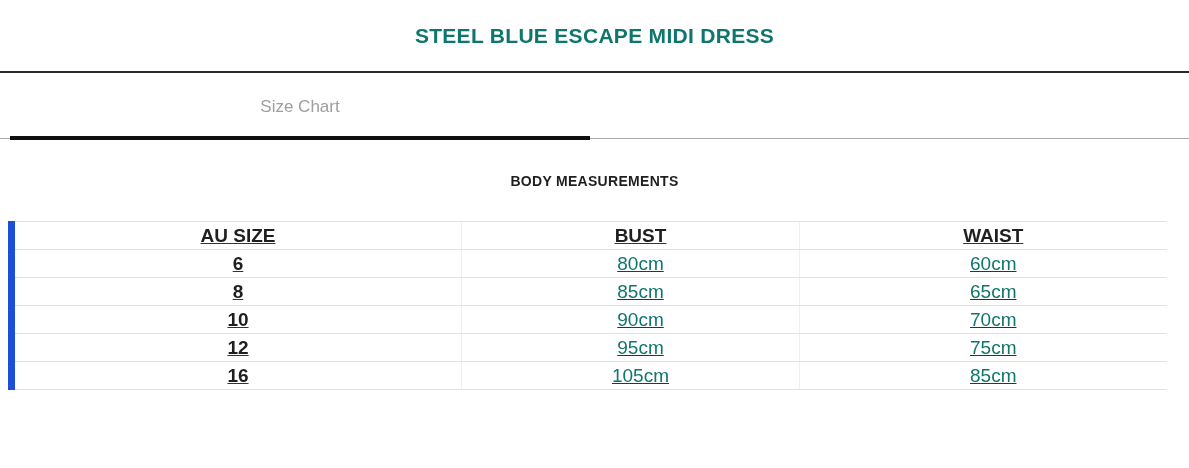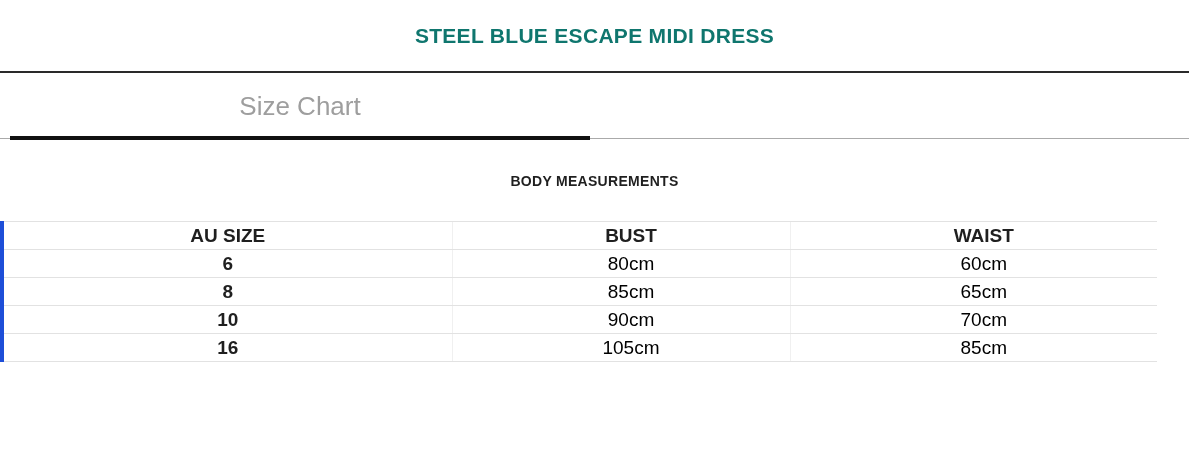--- a/index.html
+++ b/index.html
@@ -38,21 +38,21 @@
     background: #aaaaaa;
   }
   .tab-active {
     position: absolute;
     left: 10px;
     width: 580px;
     top: 0; bottom: 0;
     display: flex;
     align-items: center;
     justify-content: center;
-    font-size: 26px;
+    font-size: 17px;
     color: #9e9e9e;
     cursor: pointer;
   }
   .tab-indicator {
     position: absolute;
     left: 10px;
     width: 580px;
     bottom: 0;
     height: 4px;
     background: #111111;
@@ -67,38 +67,39 @@
   }
   .section-heading {
     font-size: 14px;
     font-weight: bold;
     letter-spacing: 0.3px;
     color: #1f1f1f;
   }
 
   
   table.size-table {
-    margin-left: 0;
+    margin-left: 8px;
     width: 1155px;
     border-collapse: collapse;
     table-layout: fixed;
-    border-left: 4px solid #1d4ed8;
+    border-left: 7px solid #1d4ed8;
     font-size: 19px;
+    text-decoration: underline;
   }
   .size-table col.c1 { width: 450px; }
   .size-table col.c2 { width: 338px; }
   .size-table col.c3 { width: 367px; }
   .size-table th, .size-table td {
     height: 28px;
     padding: 0;
     text-align: center;
     vertical-align: middle;
     border-top: 1px solid #e2e2e2;
     border-bottom: 1px solid #e2e2e2;
-    color: #000000;
+    color: #0f766e;
     font-weight: normal;
   }
   .size-table th + th, .size-table td + td {
     border-left: 1px solid #f0f0f0;
     padding-left: 20px;
   }
   .size-table th { font-weight: bold; color: #1f1f1f; }
   .size-table td:first-child { font-weight: bold; color: #1f1f1f; }
 </style>
 </head>
@@ -141,18 +142,23 @@
       <td>8</td>
       <td>85cm</td>
       <td>65cm</td>
     </tr>
     <tr>
       <td>10</td>
       <td>90cm</td>
       <td>70cm</td>
     </tr>
     <tr>
+      <td>12</td>
+      <td>95cm</td>
+      <td>75cm</td>
+    </tr>
+    <tr>
       <td>16</td>
       <td>105cm</td>
       <td>85cm</td>
     </tr>
   </tbody>
 </table>
 
 </body></html>

